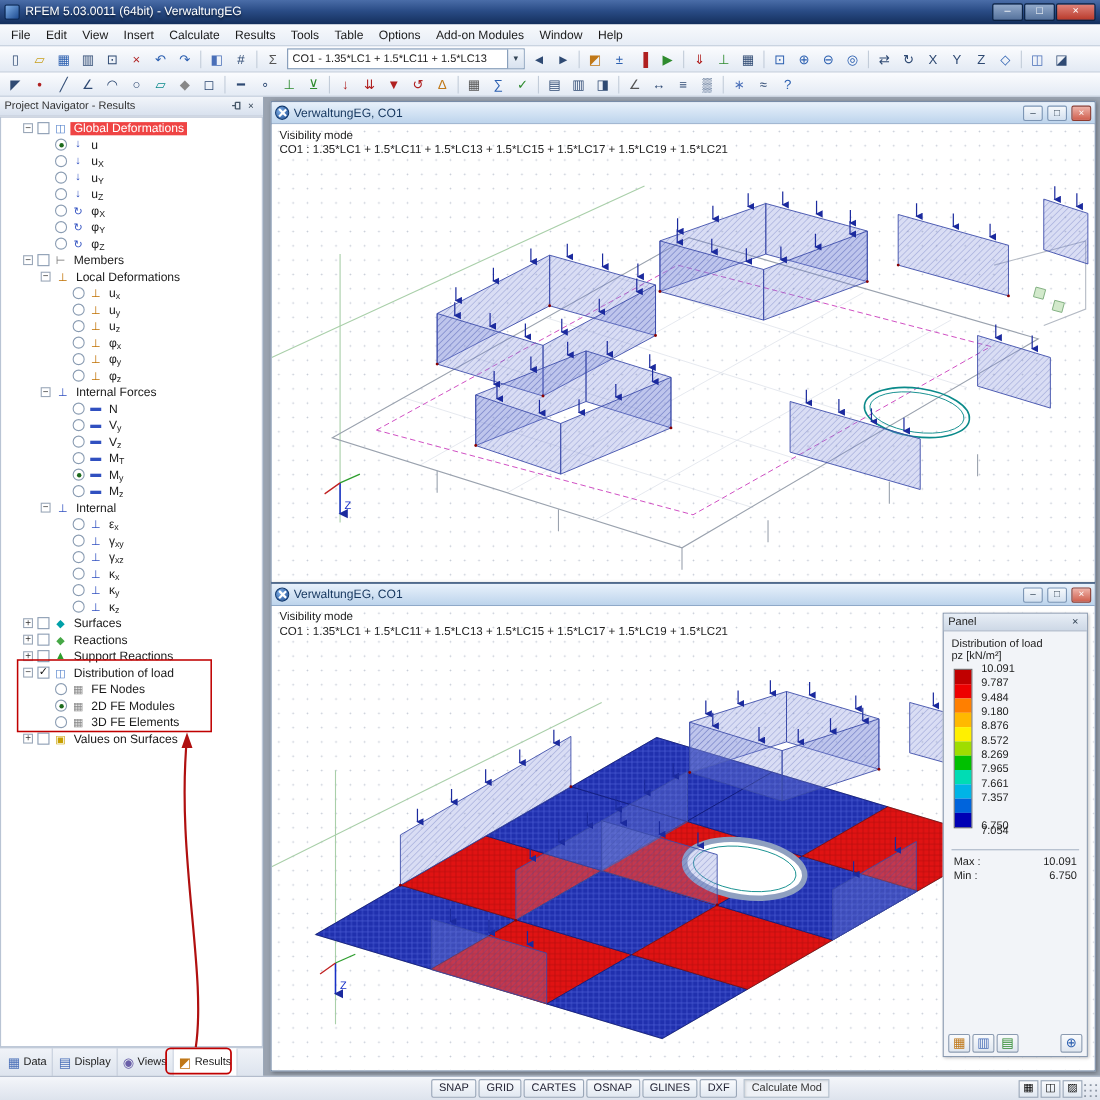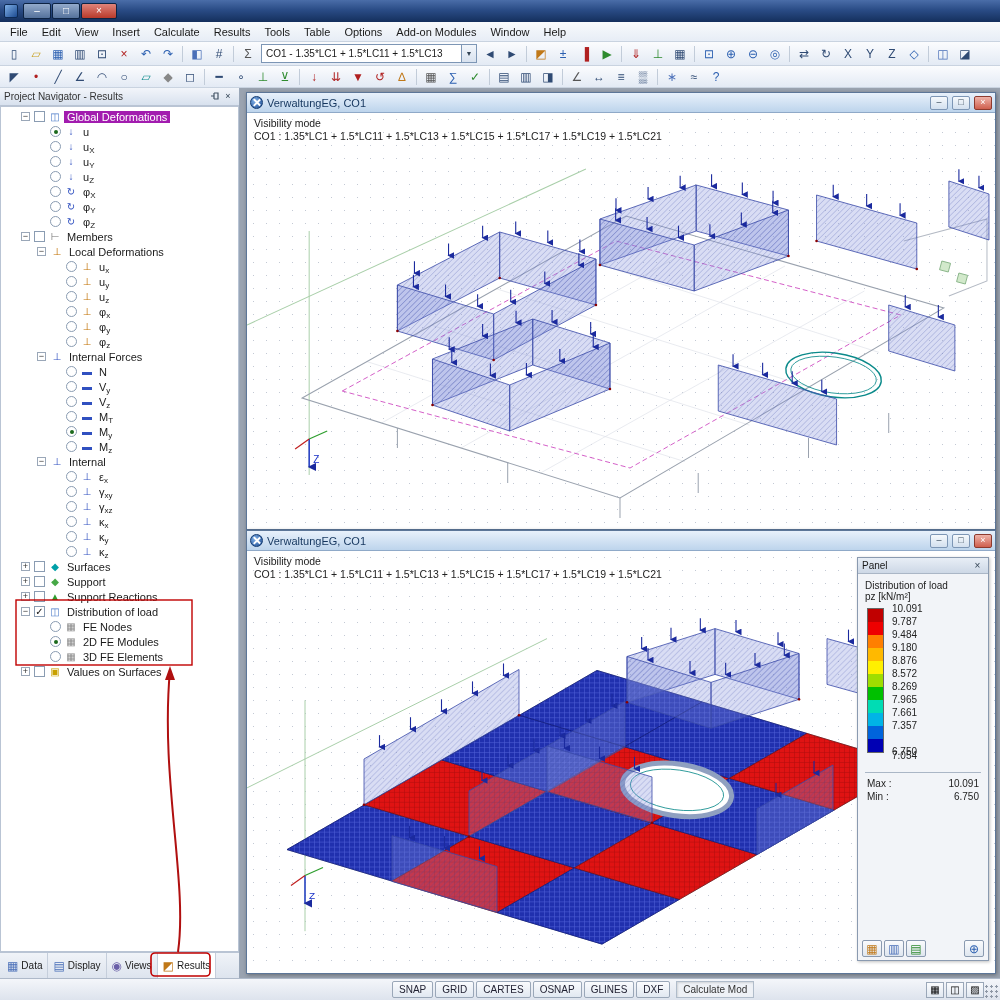--- a/index.html
+++ b/index.html
@@ -37,21 +37,21 @@
   .tree{position:absolute;top:18px;left:0;right:0;bottom:26px;background:#fff;border:1px solid #b9c4d4;overflow:hidden;padding-top:2px}
   .trow{height:15px;display:flex;align-items:center;white-space:nowrap}
   .exp{width:9px;height:9px;border:1px solid #9aa7b8;background:#fff;font-size:9px;line-height:7px;text-align:center;margin-right:4px;color:#333;flex:none}
   .expsp{width:13px;flex:none}
   .cb{width:11px;height:11px;border:1px solid #8a9cb2;background:#fff;margin-right:3px;font-size:10px;line-height:9px;text-align:center;color:#111;flex:none}
   .rb{width:11px;height:11px;border:1px solid #8a9cb2;border-radius:50%;background:#fff;margin-right:3px;position:relative;flex:none}
   .rb.on::after{content:"";position:absolute;left:2.5px;top:2.5px;width:4px;height:4px;border-radius:50%;background:#1c6a1c}
   .ticon{width:14px;text-align:center;font-size:10px;margin-right:2px;flex:none}
   .tlabel{padding:0 3px;font-size:11px}
   .tlabel sub{font-size:8px;line-height:0;vertical-align:-2px}
-  .tlabel.sel{background:#a21caf;color:#fff}
+  .tlabel.sel{background:#ef4444;color:#fff}
   .nav-tabs{position:absolute;left:0;bottom:0;right:0;height:26px;background:linear-gradient(#f0f3f8,#dde4ee);border-top:1px solid #b9c4d4;display:flex;align-items:stretch;padding-left:2px}
   .ntab{display:flex;align-items:center;gap:3px;padding:0 5px;border-right:1px solid #c5cedb;font-size:10px}
   .ntab.active{background:#fff}
   .nav-annotations{position:absolute;left:0;top:88px;width:240px;height:890px;pointer-events:none;z-index:60}
 
   
   .mdi{position:absolute;left:240px;top:88px;right:0;bottom:22px;background:#9aa3b0}
   .child{position:absolute;border:1px solid #5c7698;box-shadow:1px 1px 4px rgba(0,0,0,.35);background:#fff}
   #child-top{left:6px;top:4px;width:750px;height:438px}
   #child-bottom{left:6px;top:442px;width:750px;height:444px}
@@ -90,20 +90,21 @@
   .smode{height:17px;margin-left:6px;padding:2px 6px;font-size:10px;border:1px solid #b0bcca;background:#eef1f6;color:#333;box-shadow:inset 1px 1px 2px rgba(0,0,0,.12);white-space:nowrap}
   .sright{margin-left:auto;display:flex;gap:2px;margin-right:16px}
   .sicon{width:18px;height:16px;border:1px solid #9aa7b8;background:linear-gradient(#fafbfd,#e1e8f1);font-size:10px;text-align:center;line-height:13px;padding:0}
   .grip{position:absolute;right:2px;bottom:2px;width:14px;height:14px;background-image:radial-gradient(circle,#8d97a5 1px,rgba(0,0,0,0) 1.2px);background-size:5px 5px}
 </style>
 </head>
 <body>
 
 <div class="titlebar">
   <span class="app-icon"></span>
+  <span class="title-text">RFEM 5.03.0011 (64bit) - VerwaltungEG</span>
   <span class="wbtns">
     <button class="wbtn">–</button>
     <button class="wbtn">□</button>
     <button class="wbtn close">×</button>
   </span>
 </div>
 
 <div class="menubar" id="menubar">
     <span class="menu-item">File</span>
     <span class="menu-item">Edit</span>
@@ -528,21 +529,21 @@
       <div class="trow" style="padding-left: 20px;">
         <span class="exp">+</span>
         <span class="cb"></span>
         <span class="ticon" style="color: rgb(0, 160, 168);">◆</span>
         <span class="tlabel">Surfaces</span>
       </div>
       <div class="trow" style="padding-left: 20px;">
         <span class="exp">+</span>
         <span class="cb"></span>
         <span class="ticon" style="color: rgb(70, 168, 70);">◆</span>
-        <span class="tlabel">Support</span>
+        <span class="tlabel">Reactions</span>
       </div>
       <div class="trow" style="padding-left: 20px;">
         <span class="exp">+</span>
         <span class="cb"></span>
         <span class="ticon" style="color: rgb(46, 158, 46);">▲</span>
         <span class="tlabel">Support Reactions</span>
       </div>
       <div class="trow" style="padding-left: 20px;">
         <span class="exp">−</span>
         <span class="cb">✓</span>

